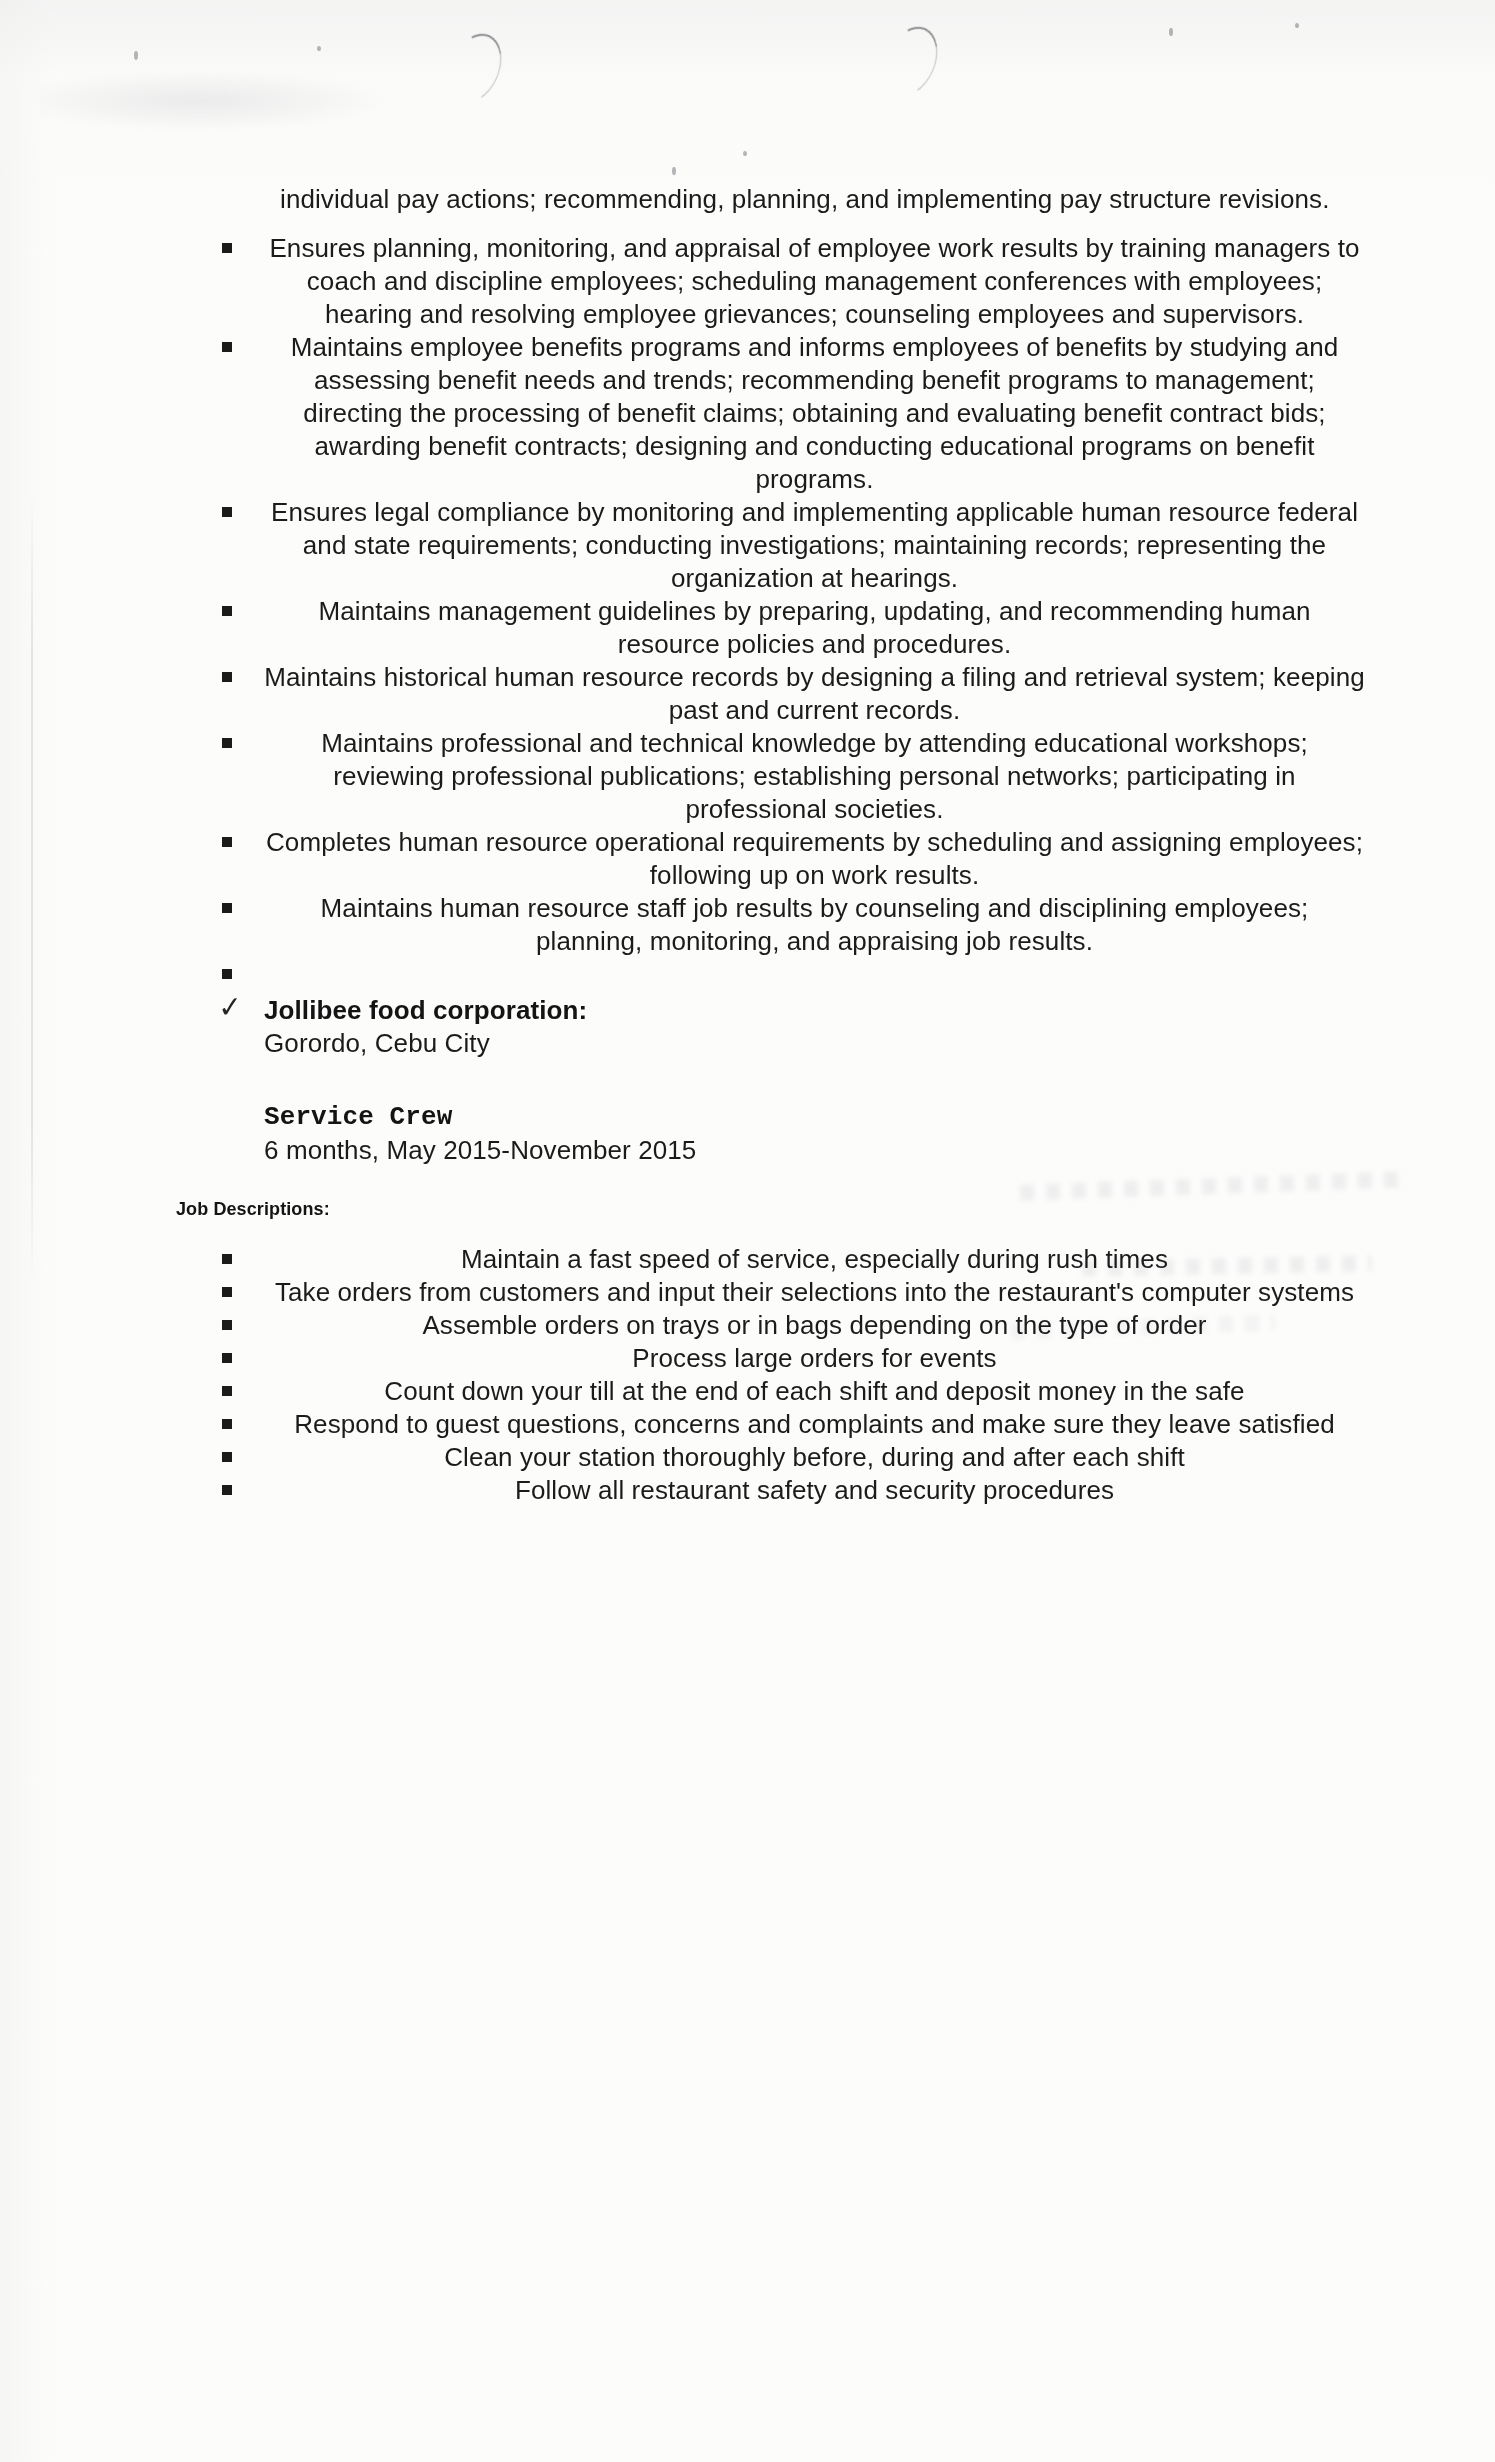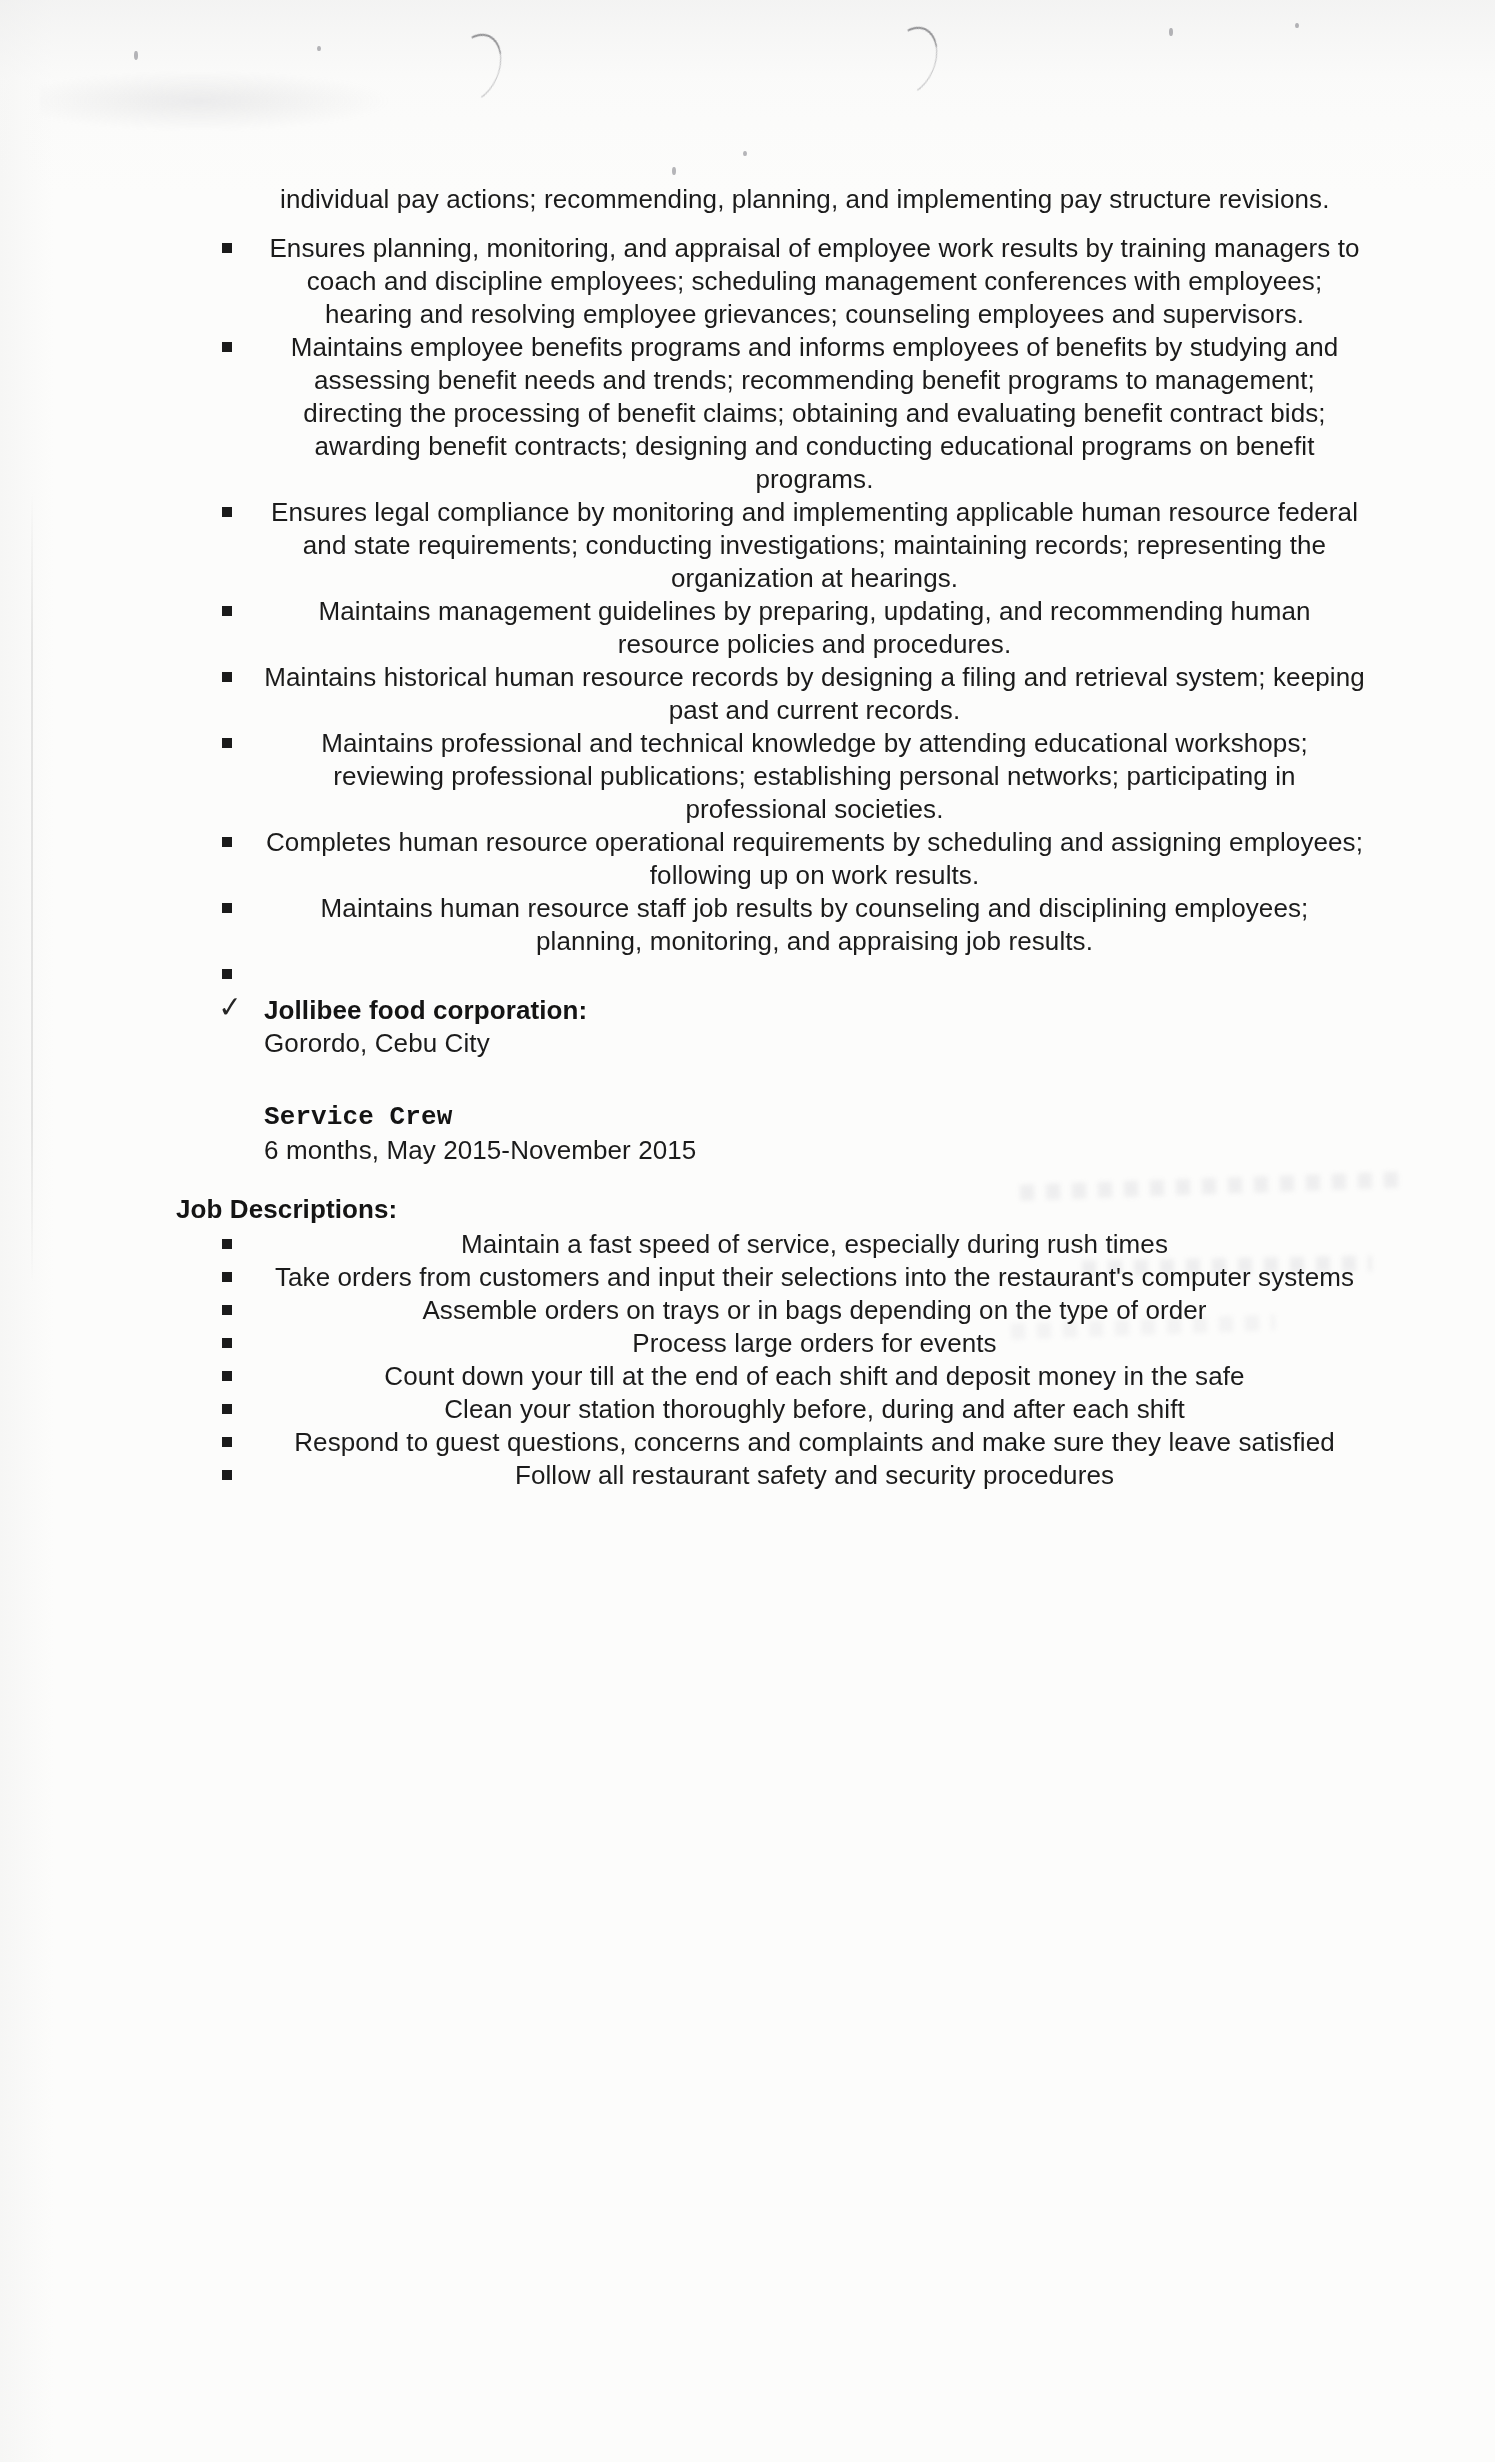--- a/index.html
+++ b/index.html
@@ -73,22 +73,22 @@
     width: 9.7px; height: 9.7px; background: #1b1b1b;
   }
   .employer { margin-top: 36px; position: relative; }
   .check {
     position: absolute; left: -46px; top: -2.6px;
     font-size: 29px; color: #262626; transform: rotate(-4deg);
   }
   .employer-name, .position, .jd-heading { font-weight: bold; color: #141414; }
   .position { margin-top: 41px; font-family: Liberation Mono, monospace; }
   .jd-heading {
-    margin: 26px 0 2px -88px;
-    font-size: 26px; line-height: 33px;
+    margin: 26px 0 17px -88px;
+    font-size: 18px; line-height: 33px;
   }
 </style>
 </head>
 <body>
 
 <div class="page">
 
   <div class="edge-line"></div>
   <div class="smudge"></div>
   <div class="arc arc-1"></div>
@@ -171,25 +171,25 @@
         <li class="bullet-item">
         <span class="bullet"></span>
         <span class="item-text">Process large orders for events</span>
       </li>
         <li class="bullet-item">
         <span class="bullet"></span>
         <span class="item-text">Count down your till at the end of each shift and deposit money in the safe</span>
       </li>
         <li class="bullet-item">
         <span class="bullet"></span>
-        <span class="item-text">Clean your station thoroughly before, during and after each shift</span>
+        <span class="item-text">Respond to guest questions, concerns and complaints and make sure they leave satisfied</span>
       </li>
         <li class="bullet-item">
         <span class="bullet"></span>
-        <span class="item-text">Respond to guest questions, concerns and complaints and make sure they leave satisfied</span>
+        <span class="item-text">Clean your station thoroughly before, during and after each shift</span>
       </li>
         <li class="bullet-item">
         <span class="bullet"></span>
         <span class="item-text">Follow all restaurant safety and security procedures</span>
       </li>
       </ul>
 
   </main>
 </div>
 

